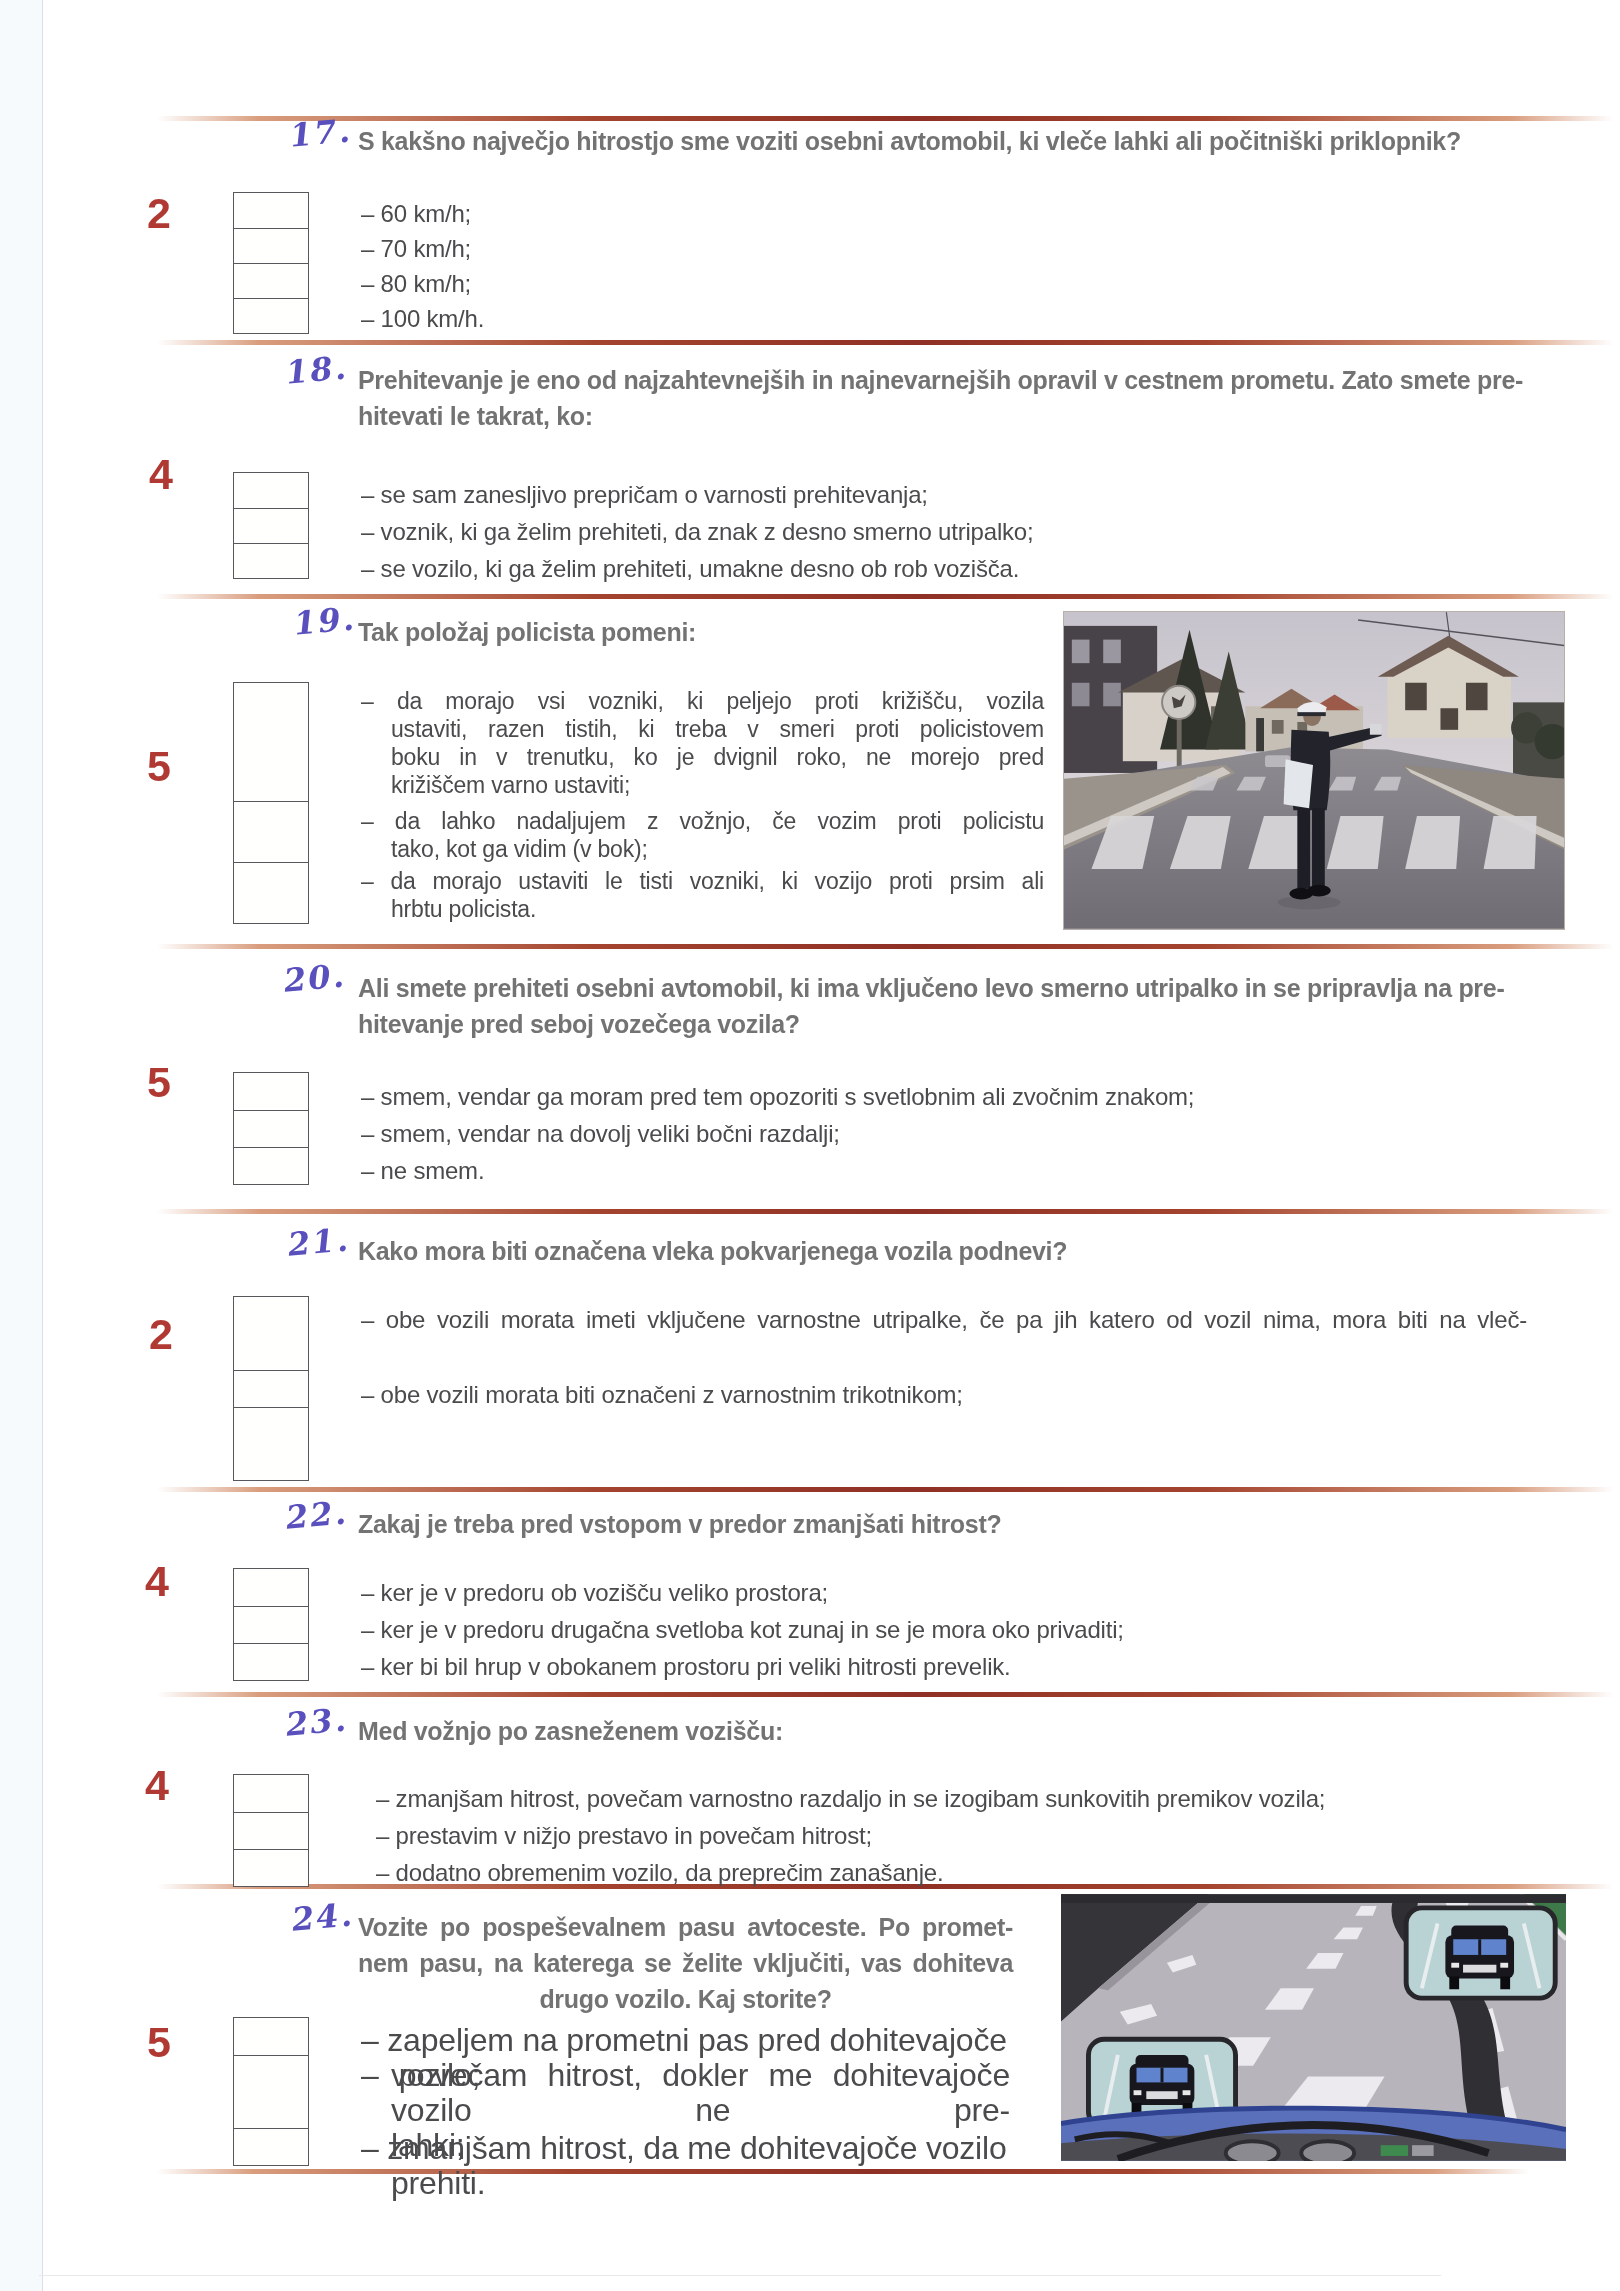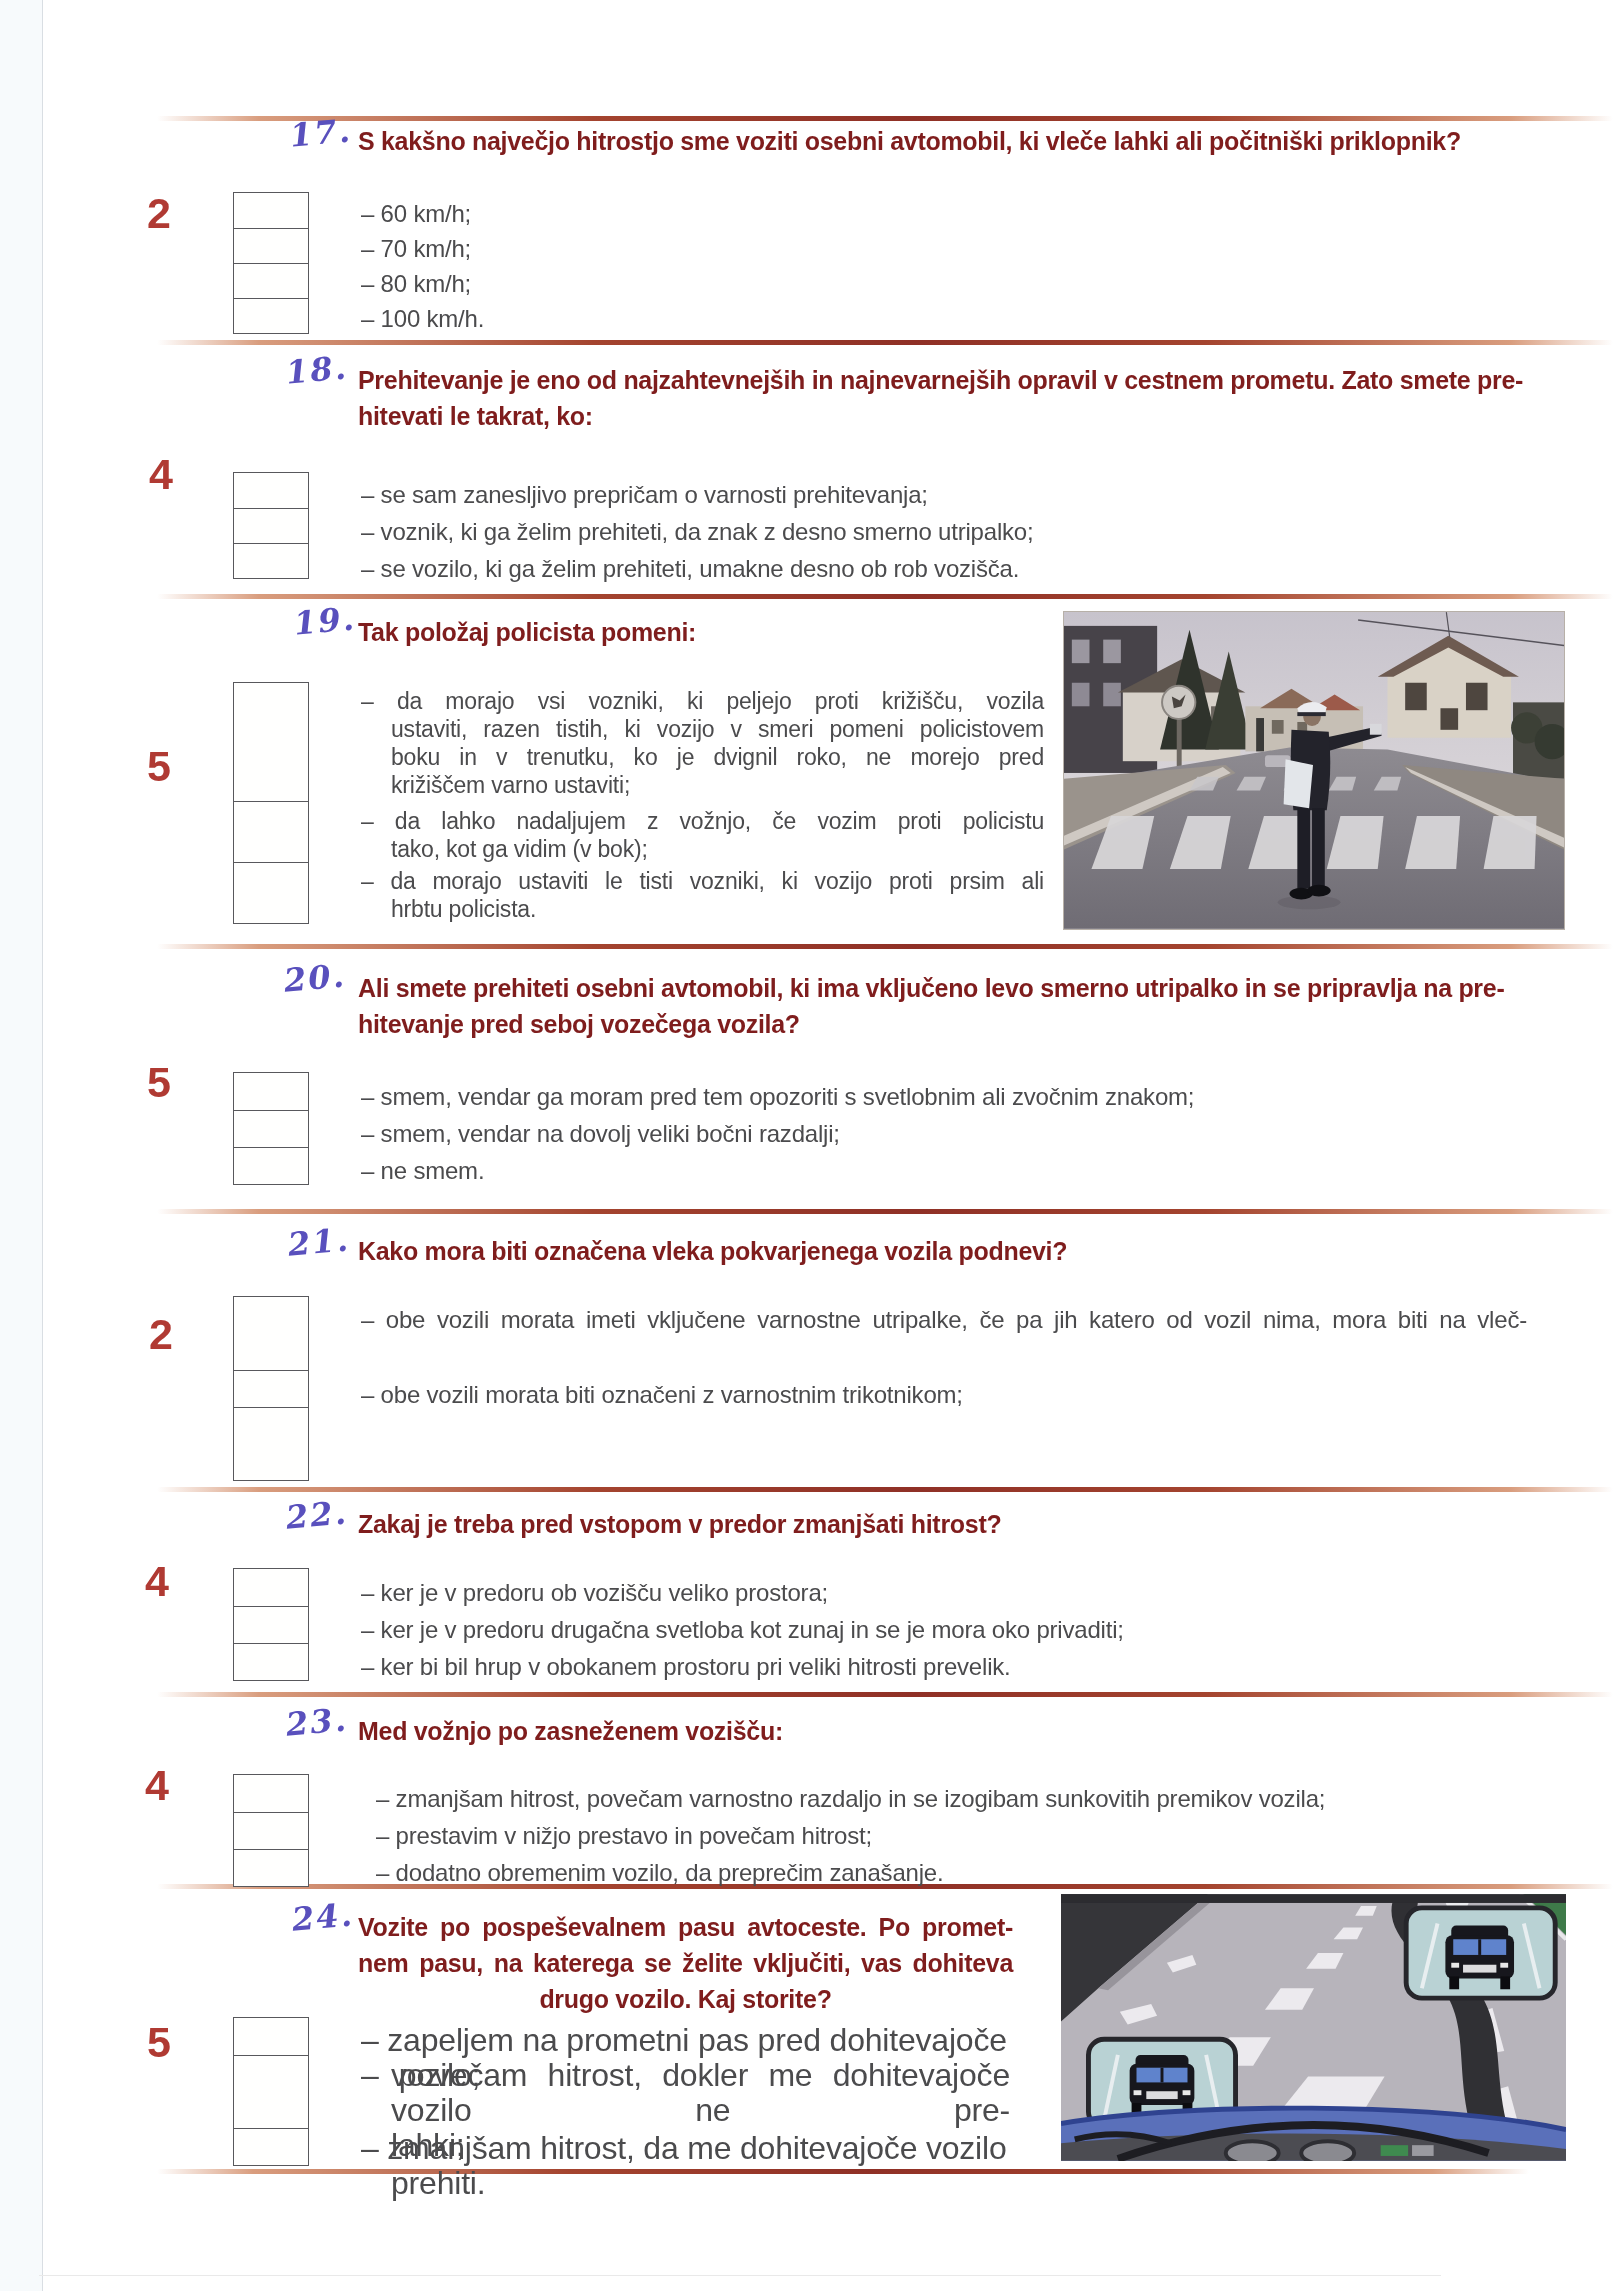--- a/index.html
+++ b/index.html
@@ -5,21 +5,21 @@
   html,body{margin:0;padding:0;background:#ffffff;}
   .page{position:relative;width:1620px;height:2292px;background:#ffffff;overflow:hidden;
         font-family:"Liberation Sans",sans-serif;color:#4b4b4d;}
   .scan-edge{position:absolute;left:0;top:0;width:42px;height:2292px;background:#f7fafc;border-right:1px solid #d9dee3;}
   .page-bottom-edge{position:absolute;left:39px;top:2275px;width:1402px;height:1px;background:#e9e9e9;}
   .sep{position:absolute;left:157px;width:1456px;height:4.9px;border-radius:2.9px;
        background:linear-gradient(90deg,rgba(217,157,126,0) 0%,#d99d7e 7%,#a4442f 30%,#8f3026 52%,#a4442f 72%,#d99d7e 93%,rgba(217,157,126,0) 100%);}
   .hw{position:absolute;font-family:"DejaVu Serif",serif;font-style:italic;font-weight:bold;
       font-size:32px;color:#5950bd;transform:rotate(-5deg);letter-spacing:2px;}
   .ql{position:absolute;left:358px;width:1166px;font-weight:bold;font-size:25px;line-height:36px;
-      color:#7f1d1d;letter-spacing:-0.3px;}
+      color:#737373;letter-spacing:-0.3px;}
   .ql .l{white-space:nowrap;}
   .ql.narrow{width:655px;}
   .ql.narrow .l{white-space:normal;text-align:center;}
   .pts{position:absolute;font-weight:bold;font-size:43px;color:#b03a33;line-height:1;}
   .cbcol{position:absolute;left:233px;width:76px;border:1px solid #58585c;box-sizing:border-box;background:#fffffe;}
   .cb{box-sizing:border-box;}
   .cb + .cb{border-top:1px solid #58585c;}
   .ans{position:absolute;font-size:24px;letter-spacing:-0.2px;color:#4b4b4d;}
   .al{padding-left:30px;text-indent:0;}
   .al.first{text-indent:-30px;}
@@ -89,21 +89,21 @@
       <div class="l">Tak položaj policista pomeni:</div>
     </div>
   <div class="pts" style="left:147px;top:745px">5</div>
   <div class="cbcol" style="top:682px">
     <div class="cb" style="height:118px"></div>
     <div class="cb" style="height:61px"></div>
     <div class="cb" style="height:61px"></div>
   </div>
   <div class="ans q19a" style="left:361px;top:687px">
     <div class="al first j">– da morajo vsi vozniki, ki peljejo proti križišču, vozila</div>
-    <div class="al j">ustaviti, razen tistih, ki vozijo v smeri pomeni policistovem</div>
+    <div class="al j">ustaviti, razen tistih, ki treba v smeri proti policistovem</div>
     <div class="al j">boku in v trenutku, ko je dvignil roko, ne morejo pred</div>
     <div class="al">križiščem varno ustaviti;</div>
   </div>
   <div class="ans q19a" style="left:361px;top:807px">
     <div class="al first j">– da lahko nadaljujem z vožnjo, če vozim proti policistu</div>
     <div class="al">tako, kot ga vidim (v bok);</div>
   </div>
   <div class="ans q19a" style="left:361px;top:867px">
     <div class="al first j">– da morajo ustaviti le tisti vozniki, ki vozijo proti prsim ali</div>
     <div class="al">hrbtu policista.</div>

